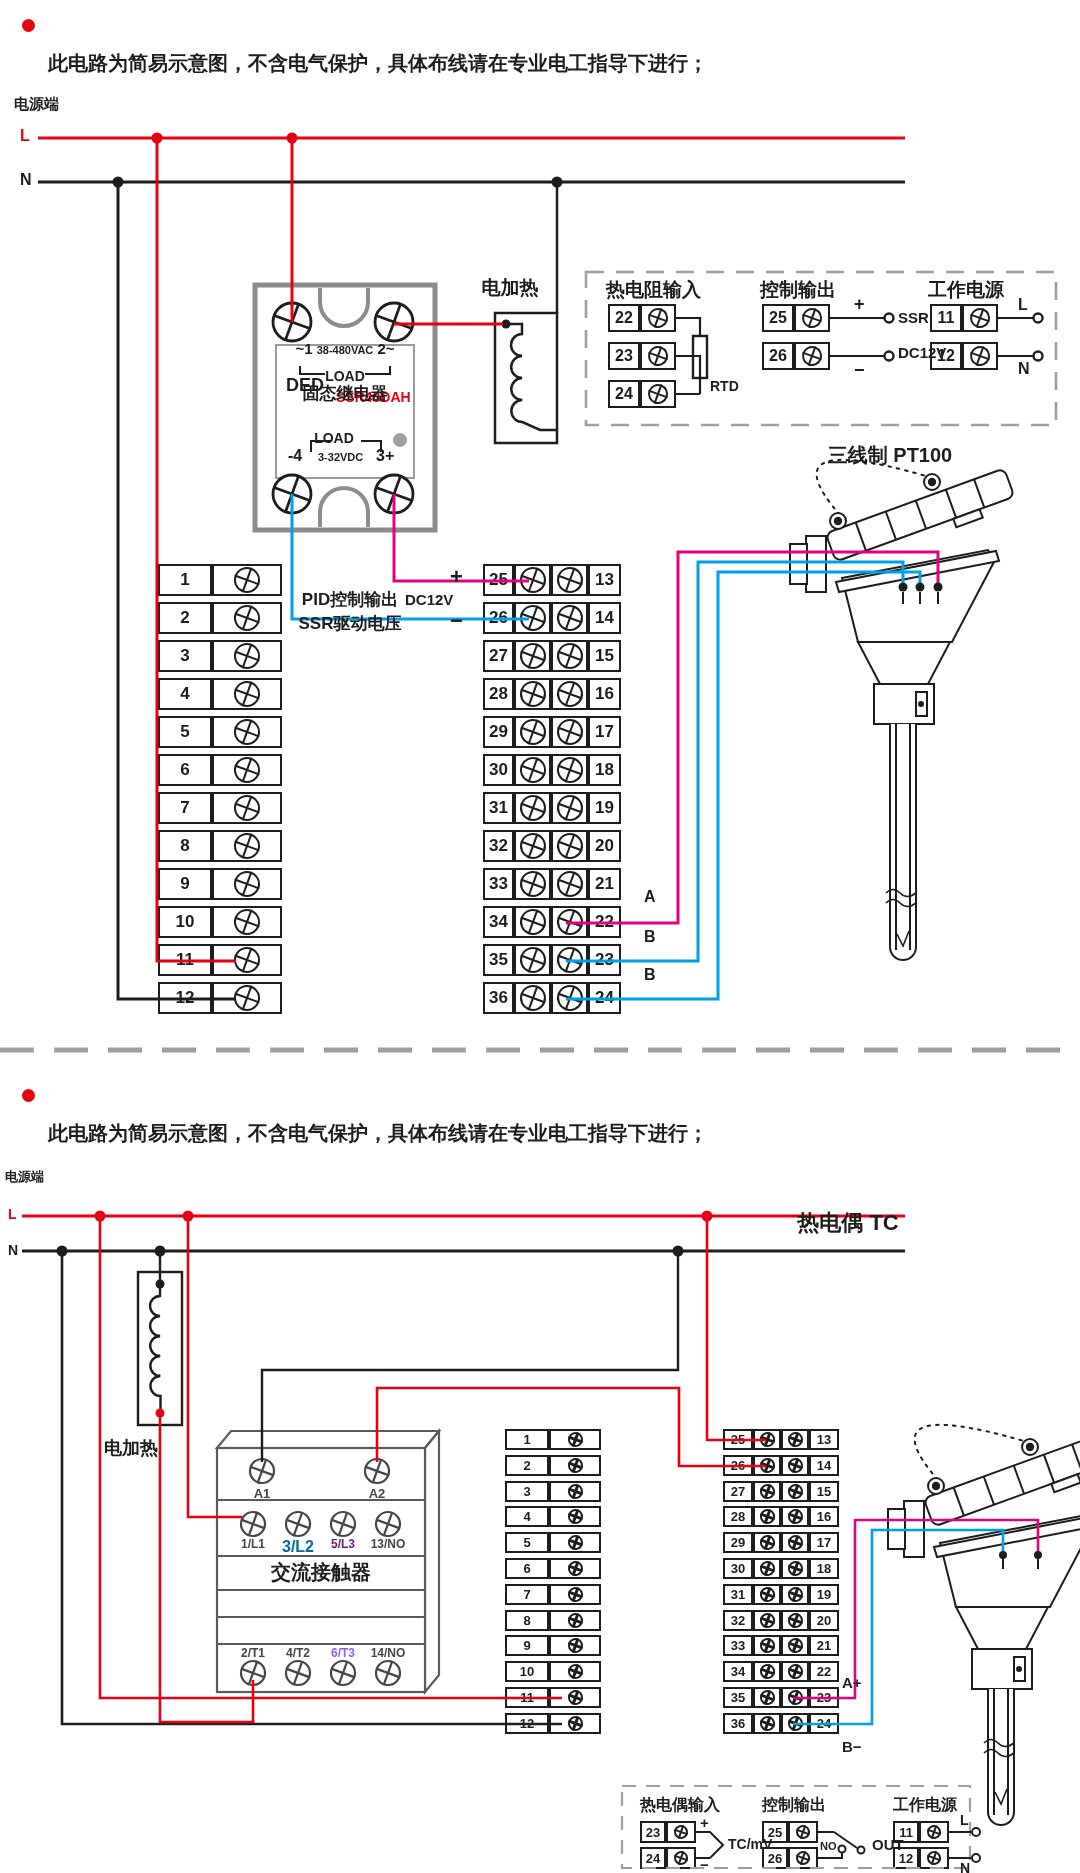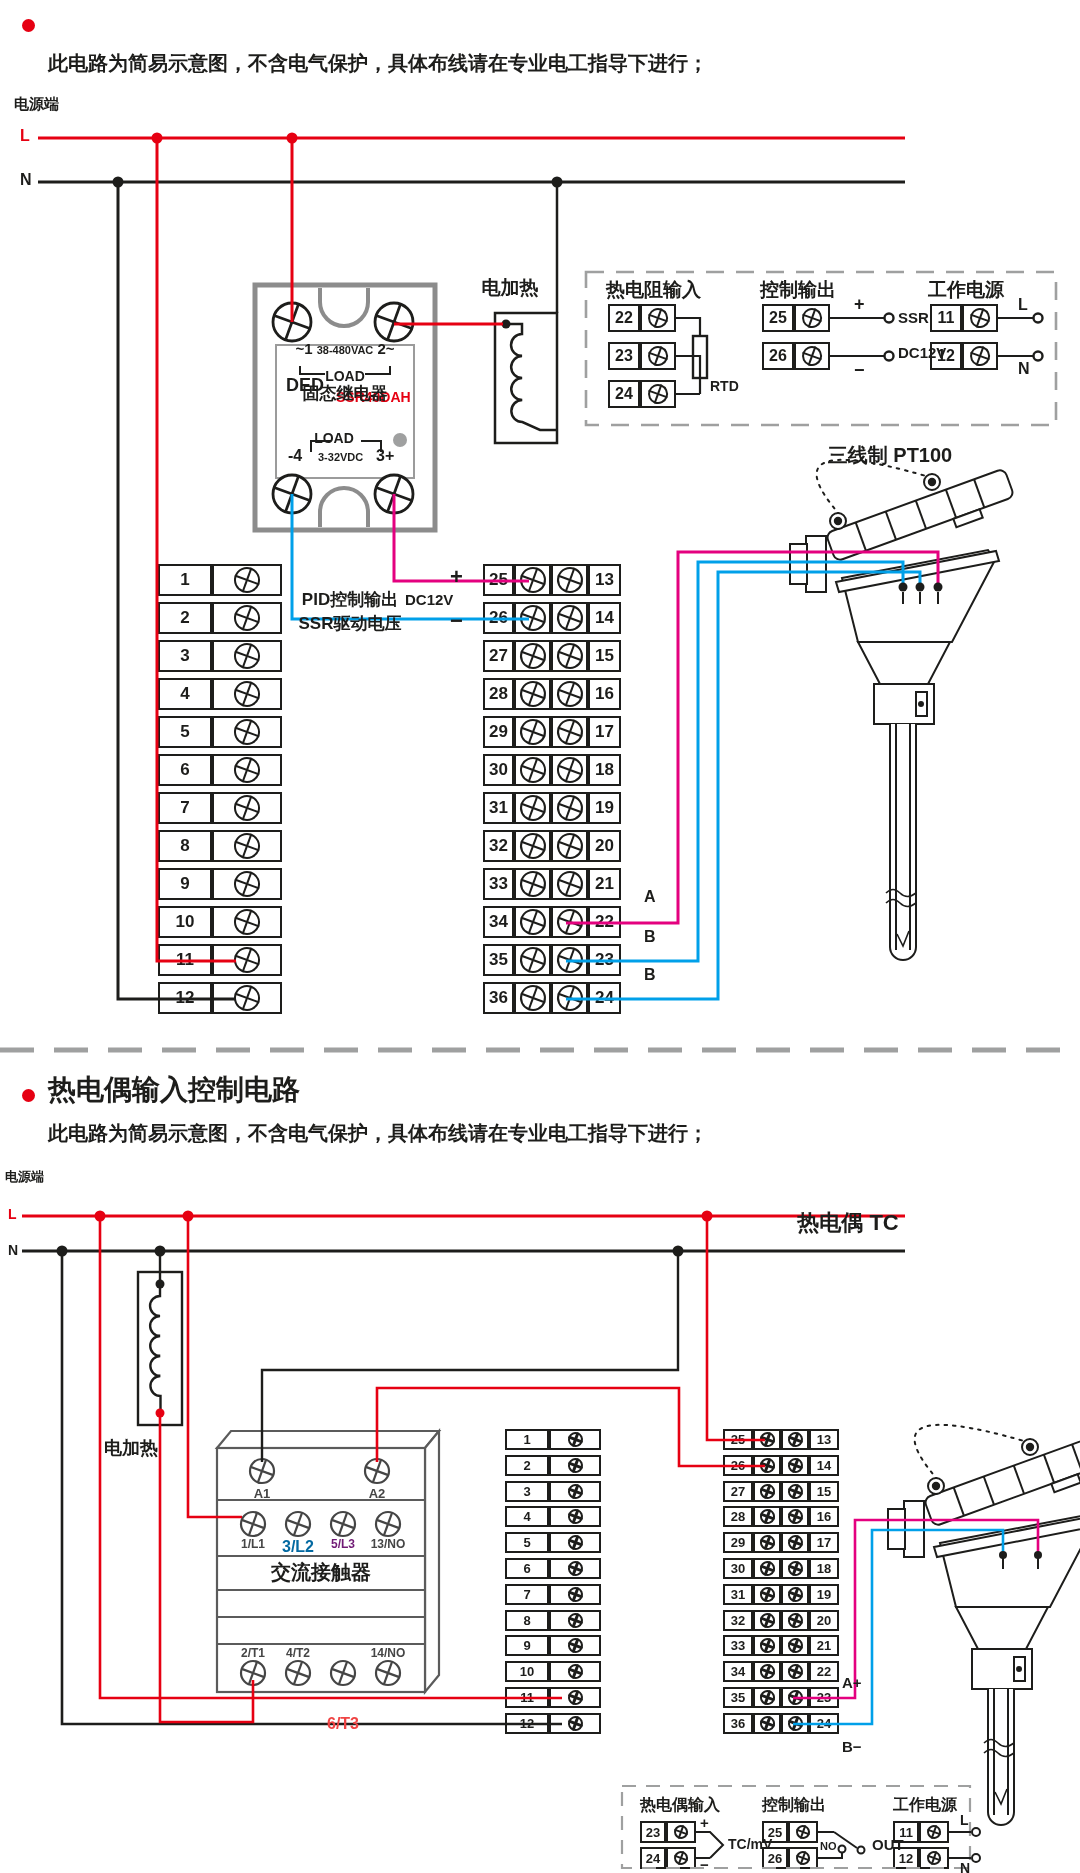--- a/index.html
+++ b/index.html
@@ -759,37 +759,36 @@
   <div class="lbl overlay" style="left:450px;top:608px;font-size:22px">−</div>
   <div class="lbl overlay ctr" style="left:255px;top:590px;width:190px;font-size:17px">PID控制输出</div>
   <div class="lbl overlay ctr" style="left:255px;top:614px;width:190px;font-size:17px">SSR驱动电压</div>
 
   <div class="lbl overlay" style="left:644px;top:888px;font-size:16px">A</div>
   <div class="lbl overlay" style="left:644px;top:928px;font-size:16px">B</div>
   <div class="lbl overlay" style="left:644px;top:966px;font-size:16px">B</div>
   <div class="lbl overlay ctr" style="left:790px;top:444px;width:200px;font-size:20px">三线制 PT100</div>
 
   <div class="bullet" style="left:22px;top:1089px"></div>
-  <div class="lbl overlay" style="left:48px;top:1074px;font-size:28px">热电偶输入控制电路</div>
   <div class="lbl overlay" style="left:48px;top:1122px;font-size:20px">此电路为简易示意图，不含电气保护，具体布线请在专业电工指导下进行；</div>
   <div class="lbl overlay" style="left:5px;top:1170px;font-size:13px">电源端</div>
   <div class="lbl overlay red" style="left:8px;top:1206px;font-size:14px">L</div>
   <div class="lbl overlay" style="left:8px;top:1242px;font-size:14px">N</div>
   <div class="lbl overlay" style="left:104px;top:1438px;font-size:18px">电加热</div>
 
   <div class="lbl overlay ctr" style="left:242px;top:1487px;width:40px;font-size:13px;color:#454545">A1</div>
   <div class="lbl overlay ctr" style="left:357px;top:1487px;width:40px;font-size:13px;color:#454545">A2</div>
   <div class="lbl overlay ctr" style="left:231px;top:1538px;width:44px;font-size:12px;color:#454545">1/L1</div>
   <div class="lbl overlay ctr" style="left:276px;top:1538px;width:44px;font-size:16px;color:#0369a1">3/L2</div>
   <div class="lbl overlay ctr" style="left:321px;top:1538px;width:44px;font-size:12px;color:#701a75">5/L3</div>
   <div class="lbl overlay ctr" style="left:366px;top:1538px;width:44px;font-size:12px;color:#454545">13/NO</div>
   <div class="lbl overlay ctr" style="left:217px;top:1561px;width:208px;font-size:20px">交流接触器</div>
   <div class="lbl overlay ctr" style="left:231px;top:1647px;width:44px;font-size:12px;color:#454545">2/T1</div>
   <div class="lbl overlay ctr" style="left:276px;top:1647px;width:44px;font-size:12px;color:#454545">4/T2</div>
-  <div class="lbl overlay ctr" style="left:321px;top:1715px;width:44px;font-size:16px;color:#ef4444">6/T3</div>
+  <div class="lbl overlay ctr" style="left:321px;top:1647px;width:44px;font-size:12px;color:#8b5cf6">6/T3</div>
   <div class="lbl overlay ctr" style="left:366px;top:1647px;width:44px;font-size:12px;color:#454545">14/NO</div>
 
   <div class="lbl overlay" style="left:842px;top:1674px;font-size:15px">A+</div>
   <div class="lbl overlay" style="left:842px;top:1738px;font-size:15px">B−</div>
   <div class="lbl overlay ctr" style="left:793px;top:1210px;width:110px;font-size:22px">热电偶 TC</div>
 
   <div class="lbl overlay" style="left:640px;top:1796px;font-size:16px">热电偶输入</div>
   <div class="lbl overlay" style="left:700px;top:1814px;font-size:15px">+</div>
   <div class="lbl overlay" style="left:700px;top:1856px;font-size:15px">−</div>
   <div class="lbl overlay" style="left:728px;top:1836px;font-size:14px">TC/mV</div>

